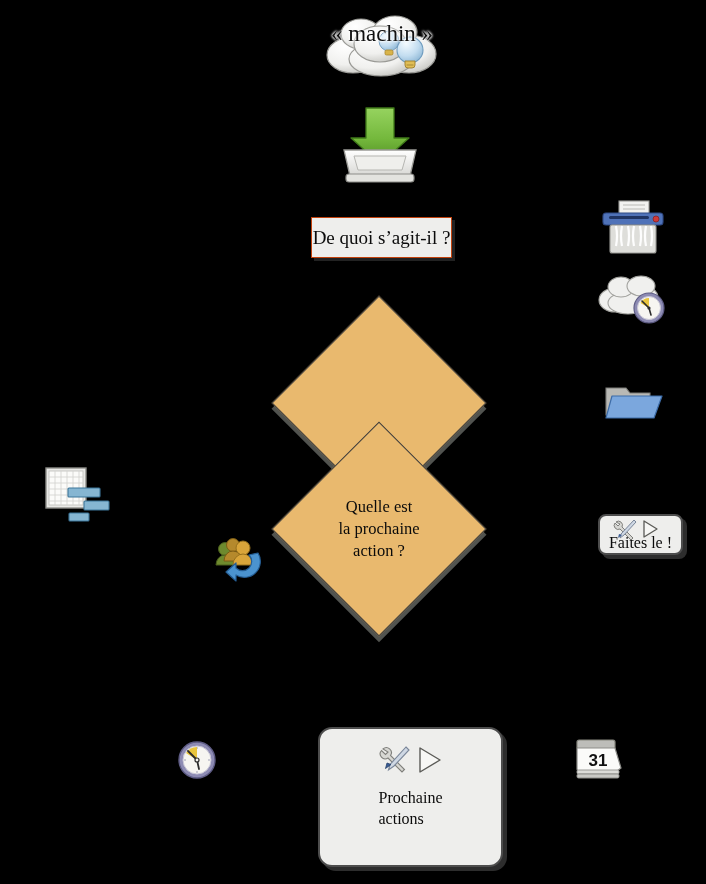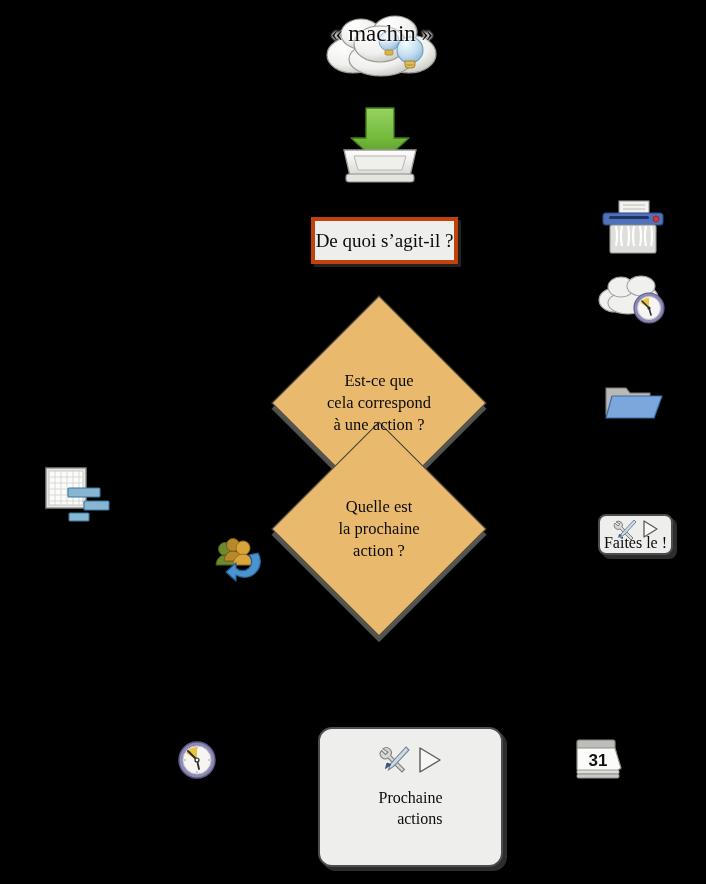--- a/index.html
+++ b/index.html
@@ -22,21 +22,21 @@
   .cloud-label{
     position:absolute;left:0;top:14px;width:118px;text-align:center;
     font-size:23px;color:#111;z-index:6;line-height:1;
     text-shadow:0 0 3px #fff,0 0 3px #fff,0 0 2px #fff;
     white-space:nowrap;
   }
 
   
   .procbox{
     background:#eeeeec;
-    border:4px solid #c2410c;
+    border:1px solid #c2410c;
     box-shadow:3px 3px 0 rgba(40,40,40,.85);
     display:flex;align-items:center;justify-content:center;
     font-size:19px;line-height:1.15;text-align:center;
     color:#0b0b0b;
   }
   #box-dequoi{left:311px;top:217px;width:139px;height:39px;}
 
   
   .diamond{
     position:absolute;
@@ -58,37 +58,37 @@
   #dia-next  {left:303px;top:453px;width:152px;height:152px;}
 
   
   .roundbox{
     background:#eeeeec;
     border:2px solid #4d4d4d;
     border-radius:14px;
     box-shadow:4px 4px 0 rgba(50,50,50,.9);
   }
   #box-faites{
-    left:598px;top:514px;width:75px;height:41px;
+    left:598px;top:514px;width:85px;height:41px;
     border-radius:8px;border-width:2px;
     display:flex;flex-direction:column;align-items:center;justify-content:flex-end;
     padding-bottom:1px;box-sizing:border-box;
   }
   #box-faites .fl{font-size:16px;line-height:1;color:#0b0b0b;margin-bottom:1px;}
   #box-faites .ficons{position:absolute;left:12px;top:2px;display:flex;gap:2px;align-items:center;}
 
   #box-bottom{
     left:318px;top:727px;width:185px;height:140px;
     box-sizing:border-box;padding:8px 10px 6px;
   }
   #box-bottom .cols{display:flex;justify-content:center;gap:8px;}
   #box-bottom .col{width:80px;display:flex;flex-direction:column;align-items:center;}
   #box-bottom .col .ic{height:46px;display:flex;align-items:center;justify-content:center;gap:2px;}
   #box-bottom .col .cap{
-    margin-top:5px;text-align:right;font-size:16px;line-height:1.3;color:#0b0b0b;
+    margin-top:5px;text-align:left;font-size:16px;line-height:1.3;color:#0b0b0b;
     white-space:pre-line;
   }
 
   
   #ic-shredder{left:601px;top:200px;width:64px;height:58px;}
   #ic-cloudclock{left:597px;top:270px;width:72px;height:56px;}
   #ic-folder-r{left:604px;top:384px;width:60px;height:36px;}
   #ic-projet{left:18px;top:312px;width:96px;height:78px;}
   #ic-gantt{left:44px;top:466px;width:70px;height:62px;}
   #ic-delegate{left:214px;top:535px;width:48px;height:48px;}
@@ -157,23 +157,20 @@
       <rect x="10" y="70" width="68" height="8" rx="3" fill="#e3e3df" stroke="#8d8d89" stroke-width="1.2"></rect>
     </svg>
   </div>
 
   <div class="abs procbox" id="box-dequoi">
     <span>De quoi s’agit-il ?</span>
   </div>
 
   <div class="diamond" id="dia-action">
     <div class="shape"></div>
-    <div class="dtext">Est-ce que
-cela correspond
-à une action ?</div>
   </div>
 
   <div class="diamond" id="dia-next">
     <div class="shape"></div>
     <div class="dtext">Quelle est
 la prochaine
 action ?</div>
   </div>
 
   <div class="abs" id="ic-shredder">

